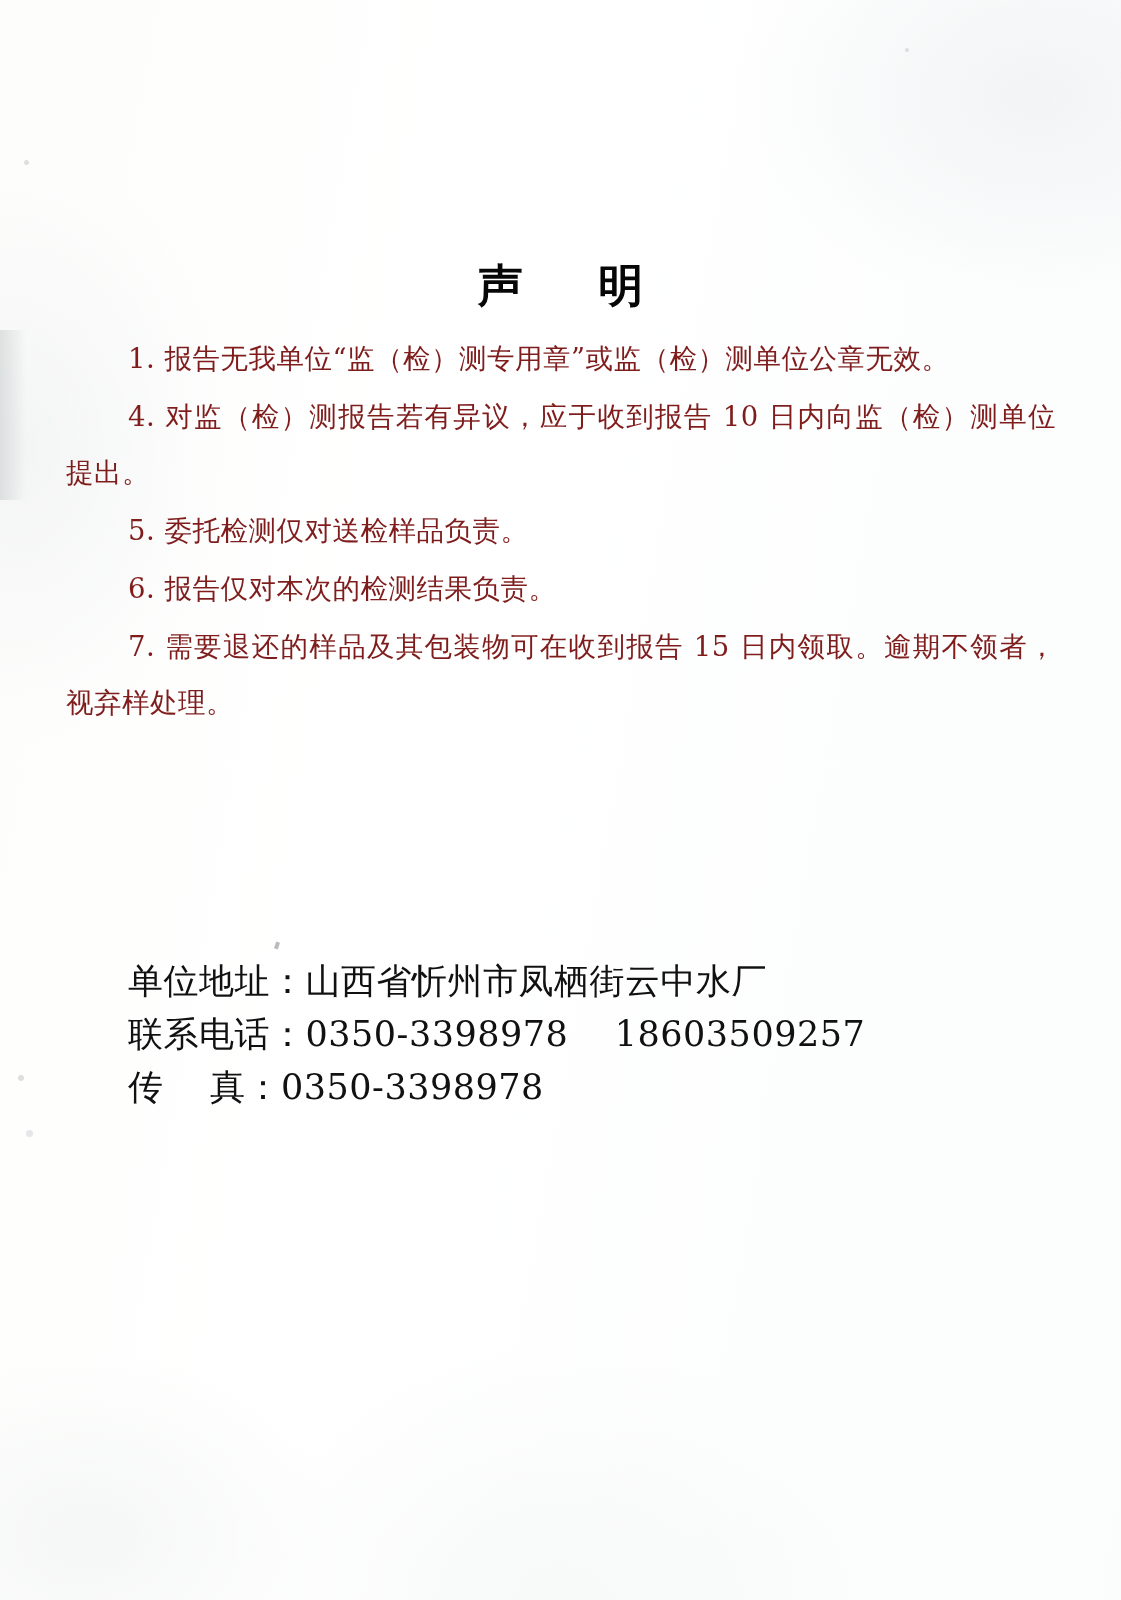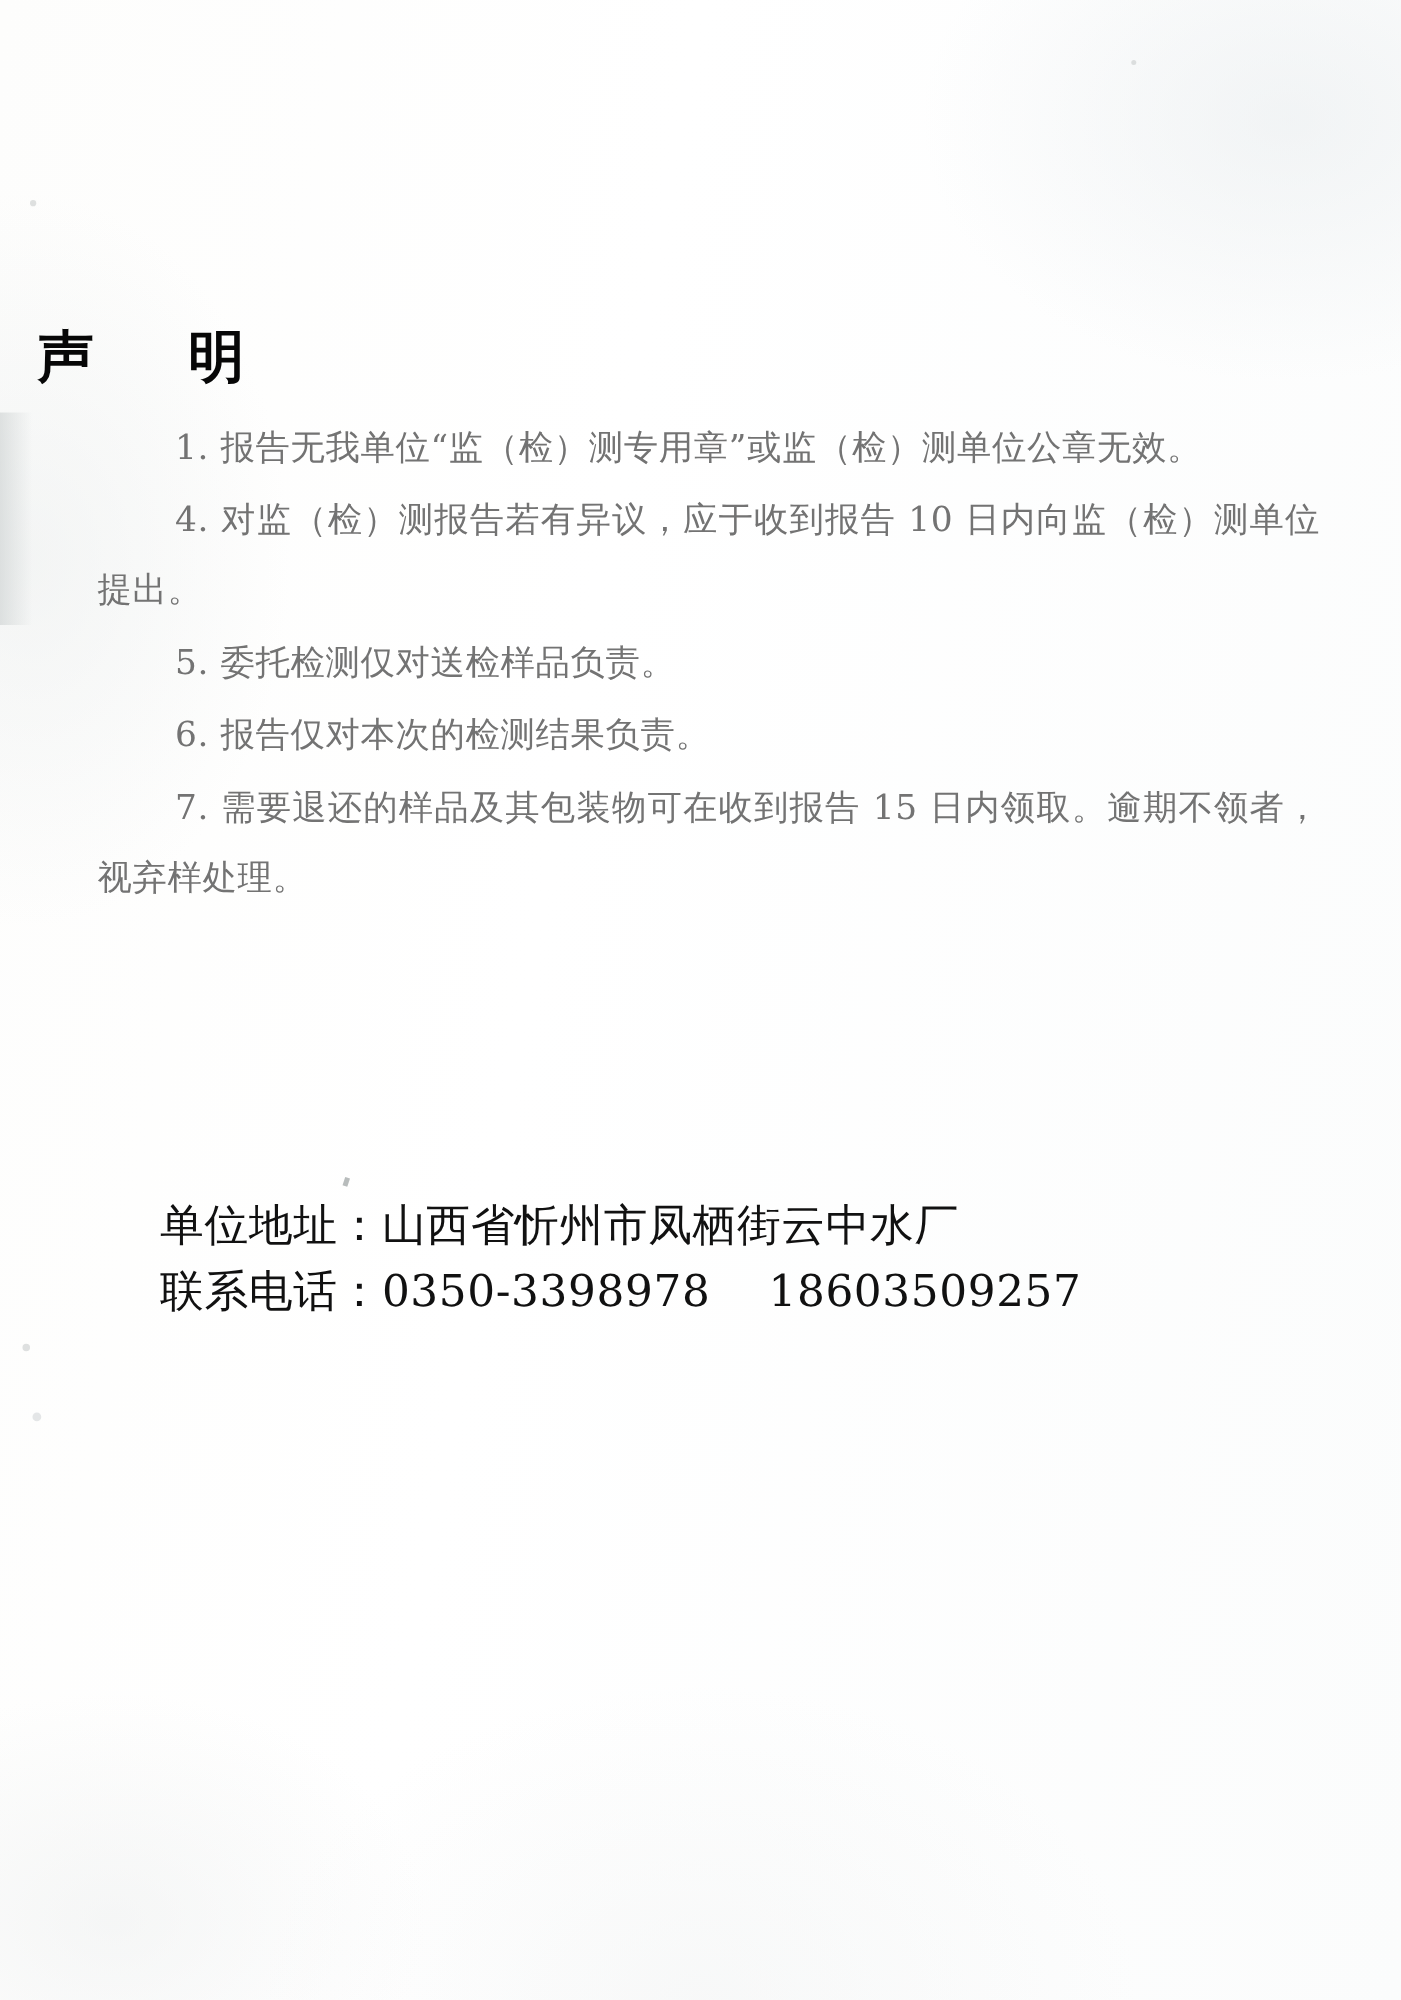--- a/index.html
+++ b/index.html
@@ -45,39 +45,40 @@
     left: 0;
     top: 0;
     width: 1121px;
     height: 1600px;
   }
   .doc-title {
     position: absolute;
     top: 256px;
     left: 0;
     width: 1121px;
+    text-align: center;
     font-size: 45px;
     font-weight: 700;
     letter-spacing: 30px;
     text-indent: 30px;
     font-family: "DejaVu Sans", "Liberation Sans", sans-serif;
     color: #070707;
   }
   .body-block {
     position: absolute;
     top: 330px;
     left: 66px;
     width: 990px;
   }
   .para {
     font-size: 27.5px;
     line-height: 56px;
-    color: #737373;
+    color: #7f1d1d;
     letter-spacing: 0.5px;
-    margin: 0 0 2px 12px;
+    margin: 0 0 2px 0;
     text-align: justify;
   }
   .para.indent {
     text-indent: 62px;
   }
   .contact-block {
     position: absolute;
     top: 955px;
     left: 128px;
     width: 860px;
@@ -121,15 +122,16 @@
     <p class="para indent">5. 委托检测仅对送检样品负责。</p>
     <p class="para indent">6. 报告仅对本次的检测结果负责。</p>
     <p class="para indent">7. 需要退还的样品及其包装物可在收到报告 15 日内领取。逾期不领者，视弃样处理。</p>
   </div>
 
   <div class="tiny-mark"></div>
 
   <div class="contact-block">
     <div class="contact-line">单位地址：山西省忻州市凤栖街云中水厂</div>
     <div class="contact-line">联系电话：0350-3398978    18603509257</div>
+    <div class="contact-line">传    真：0350-3398978</div>
   </div>
 
 </div>
 
 </body></html>

